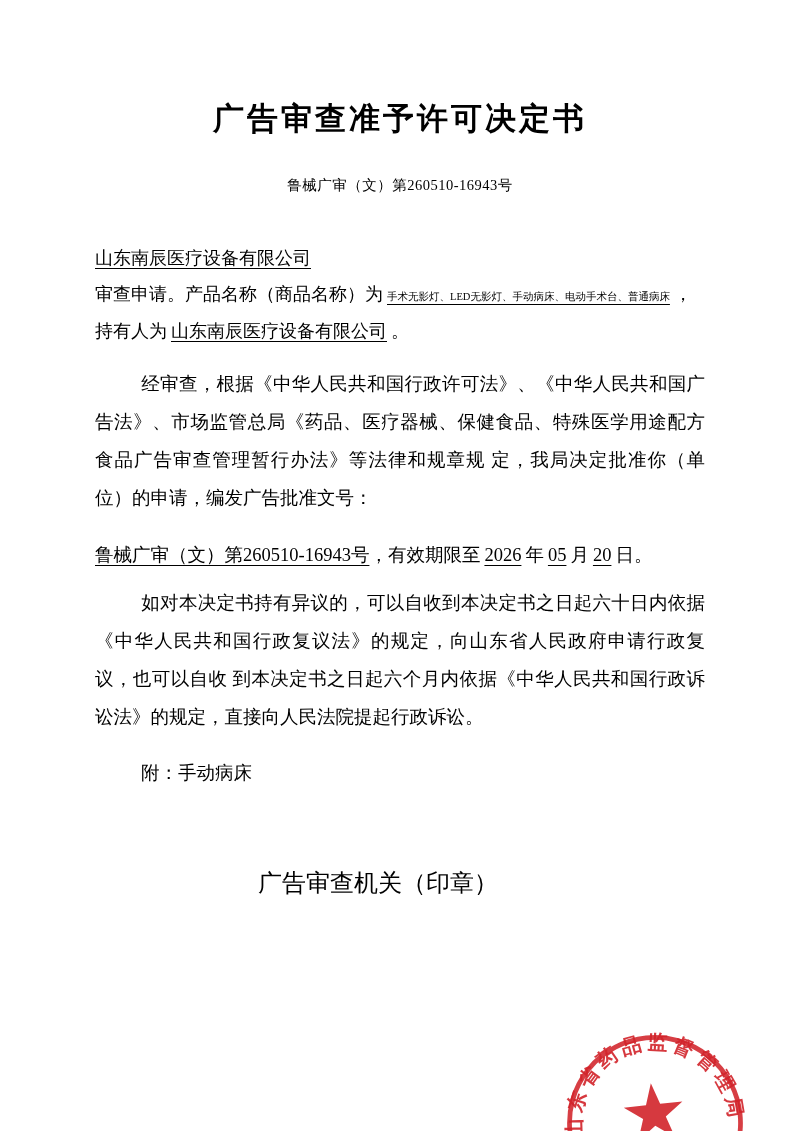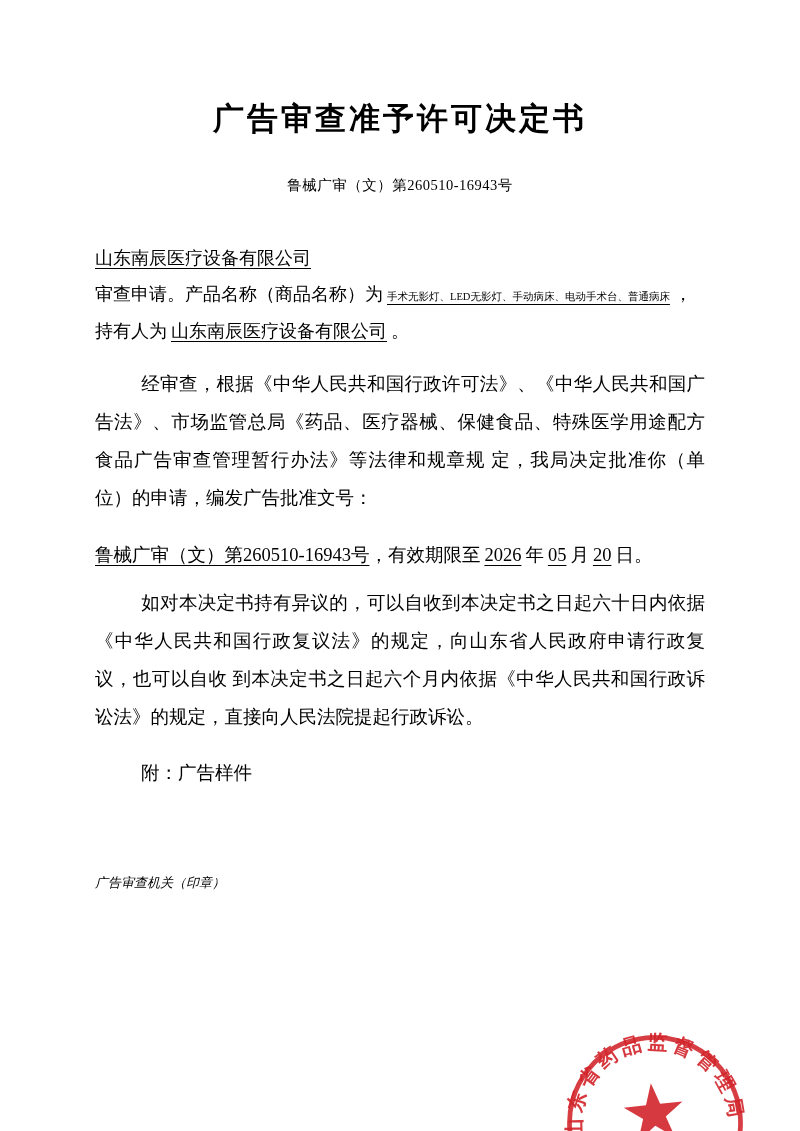--- a/index.html
+++ b/index.html
@@ -90,25 +90,24 @@
     margin-top: 12px;
     font-size: 18.5px;
     line-height: 38px;
   }
   .attach .indent {
     display: inline-block;
     width: 46px;
   }
   .sign-block {
     margin-top: 72px;
-    text-align: left;
+    text-align: center;
     padding-right: 44px;
-    font-size: 13px;
+    font-size: 24px;
     line-height: 38px;
-    font-style: italic;
   }
   .sign-date {
     text-align: right;
     padding-right: 56px;
     font-size: 18.5px;
     margin-top: 4px;
   }
   .seal {
     position: absolute;
     left: 560px;
@@ -141,21 +140,21 @@
     <span class="line"><span>持有人为</span><span class="u-sp">山东南辰医疗设备有限公司</span><span>。</span></span>
 
   </div>
 
   <p class="para"><span class="indent"></span><span>经审查，根据《中华人民共和国行政许可法》、《中华人民共和国广告法》、市场监管总局《药品、医疗器械、保健食品、特殊医学用途配方食品广告审查管理暂行办法》等法律和规章规  定，我局决定批准你（单位）的申请，编发广告批准文号：</span></p>
 
   <div class="line" style="font-size:18.5px;line-height:38px;"><span class="u">鲁械广审（文）第260510-16943号</span><span>，有效期限至</span><span class="u-sp">2026</span><span>年</span><span class="u-sp">05</span><span>月</span><span class="u-sp">20</span><span>日。</span></div>
 
   <p class="para para-2"><span class="indent"></span><span>如对本决定书持有异议的，可以自收到本决定书之日起六十日内依据《中华人民共和国行政复议法》的规定，向山东省人民政府申请行政复议，也可以自收  到本决定书之日起六个月内依据《中华人民共和国行政诉讼法》的规定，直接向人民法院提起行政诉讼。</span></p>
 
-  <div class="attach"><span class="indent"></span><span>附：广告样件</span></div>
+  <div class="attach"><span class="indent"></span><span>附：手动病床</span></div>
 
   <div class="sign-block">广告审查机关（印章）</div>
 
 
   <div class="seal">
     <svg viewBox="0 0 200 200" width="190" height="190" xmlns="http://www.w3.org/2000/svg">
       <defs>
         <path id="arcTop" d="M 22 100 A 78 78 0 0 1 178 100" fill="none"></path>
         <path id="arcBottom" d="M 34 100 A 66 66 0 0 0 166 100" fill="none"></path>
       </defs>

